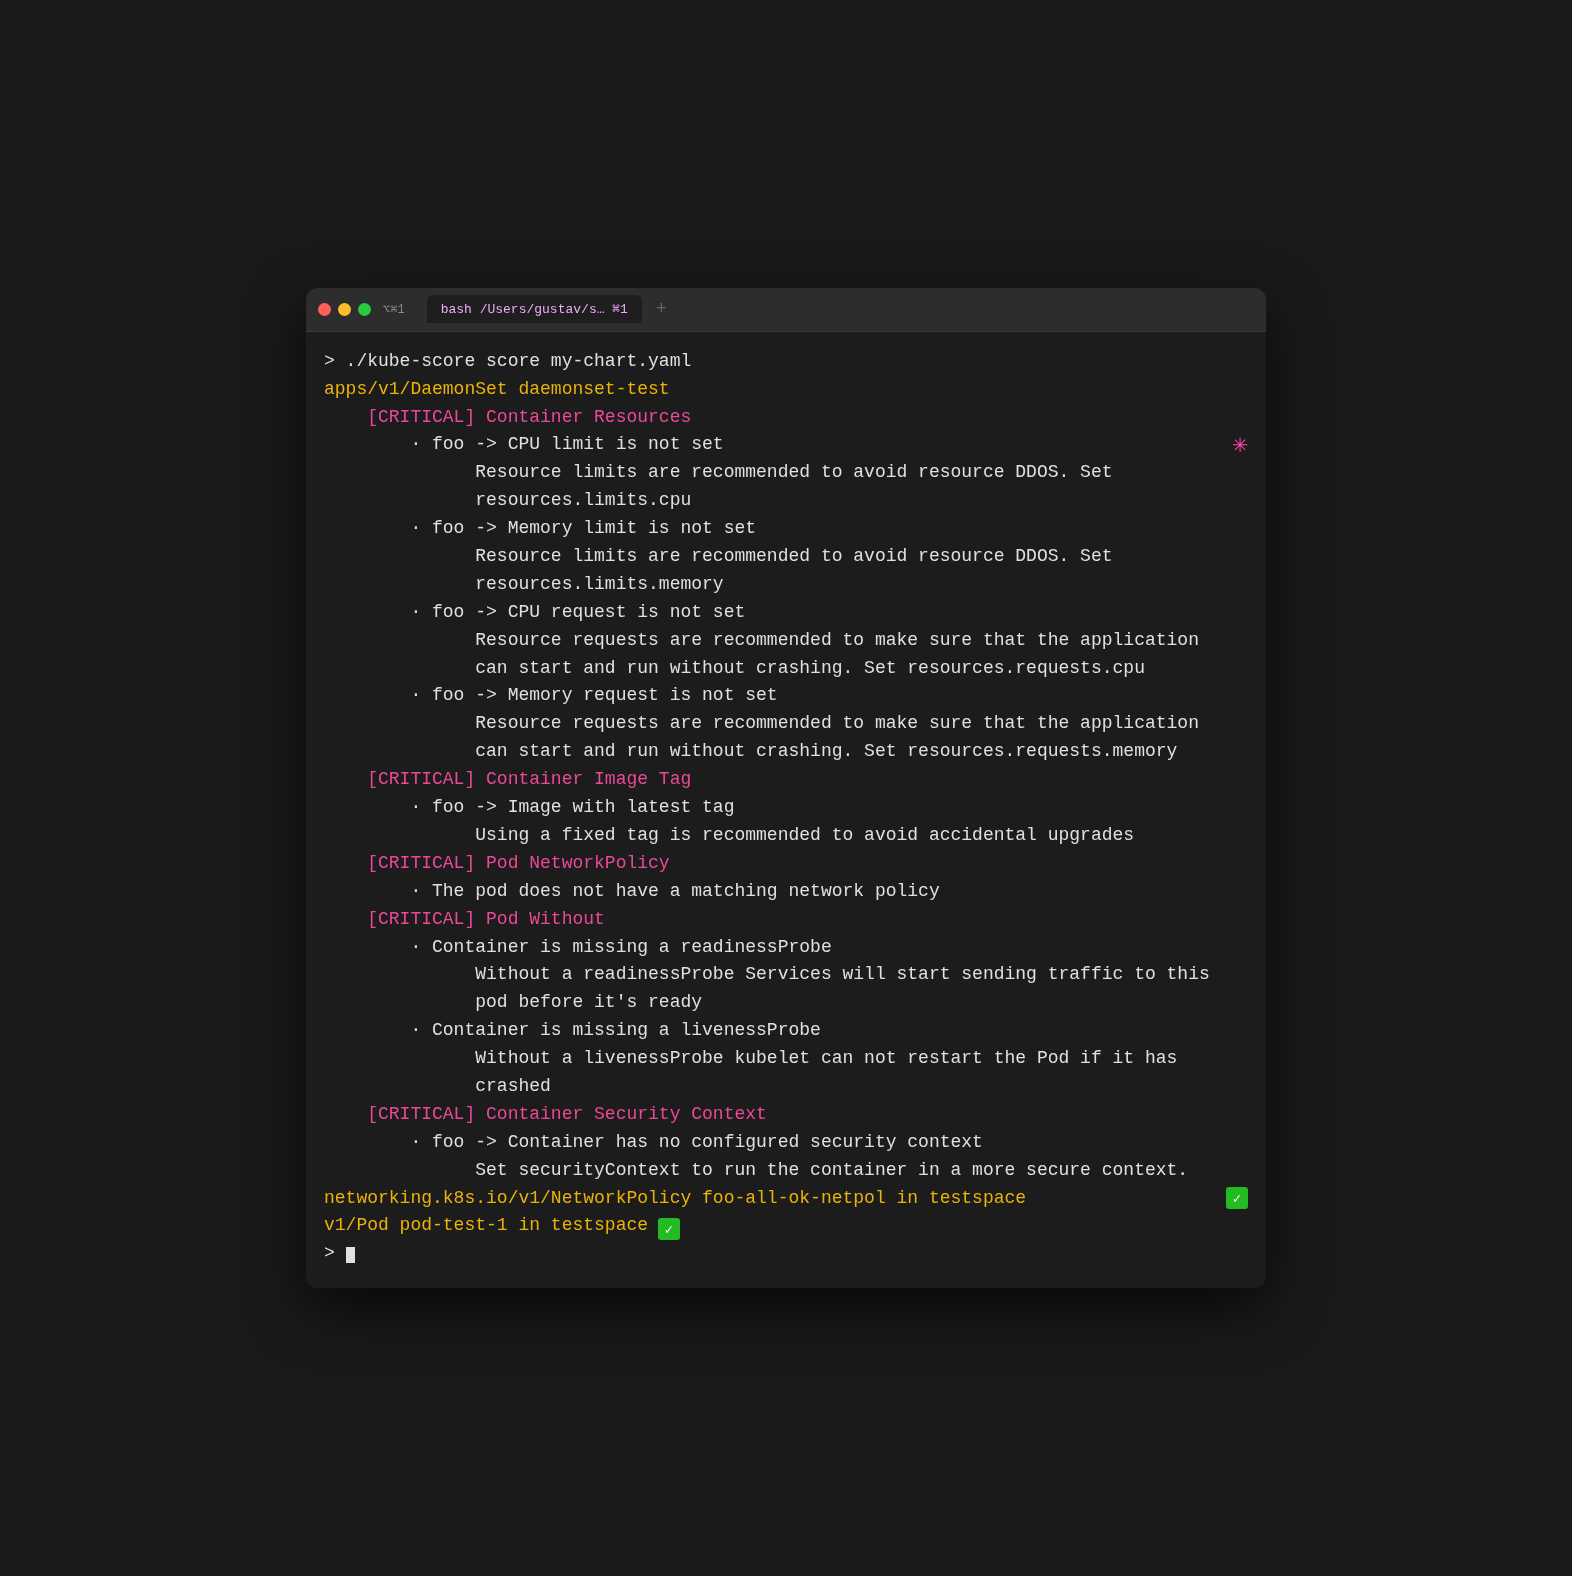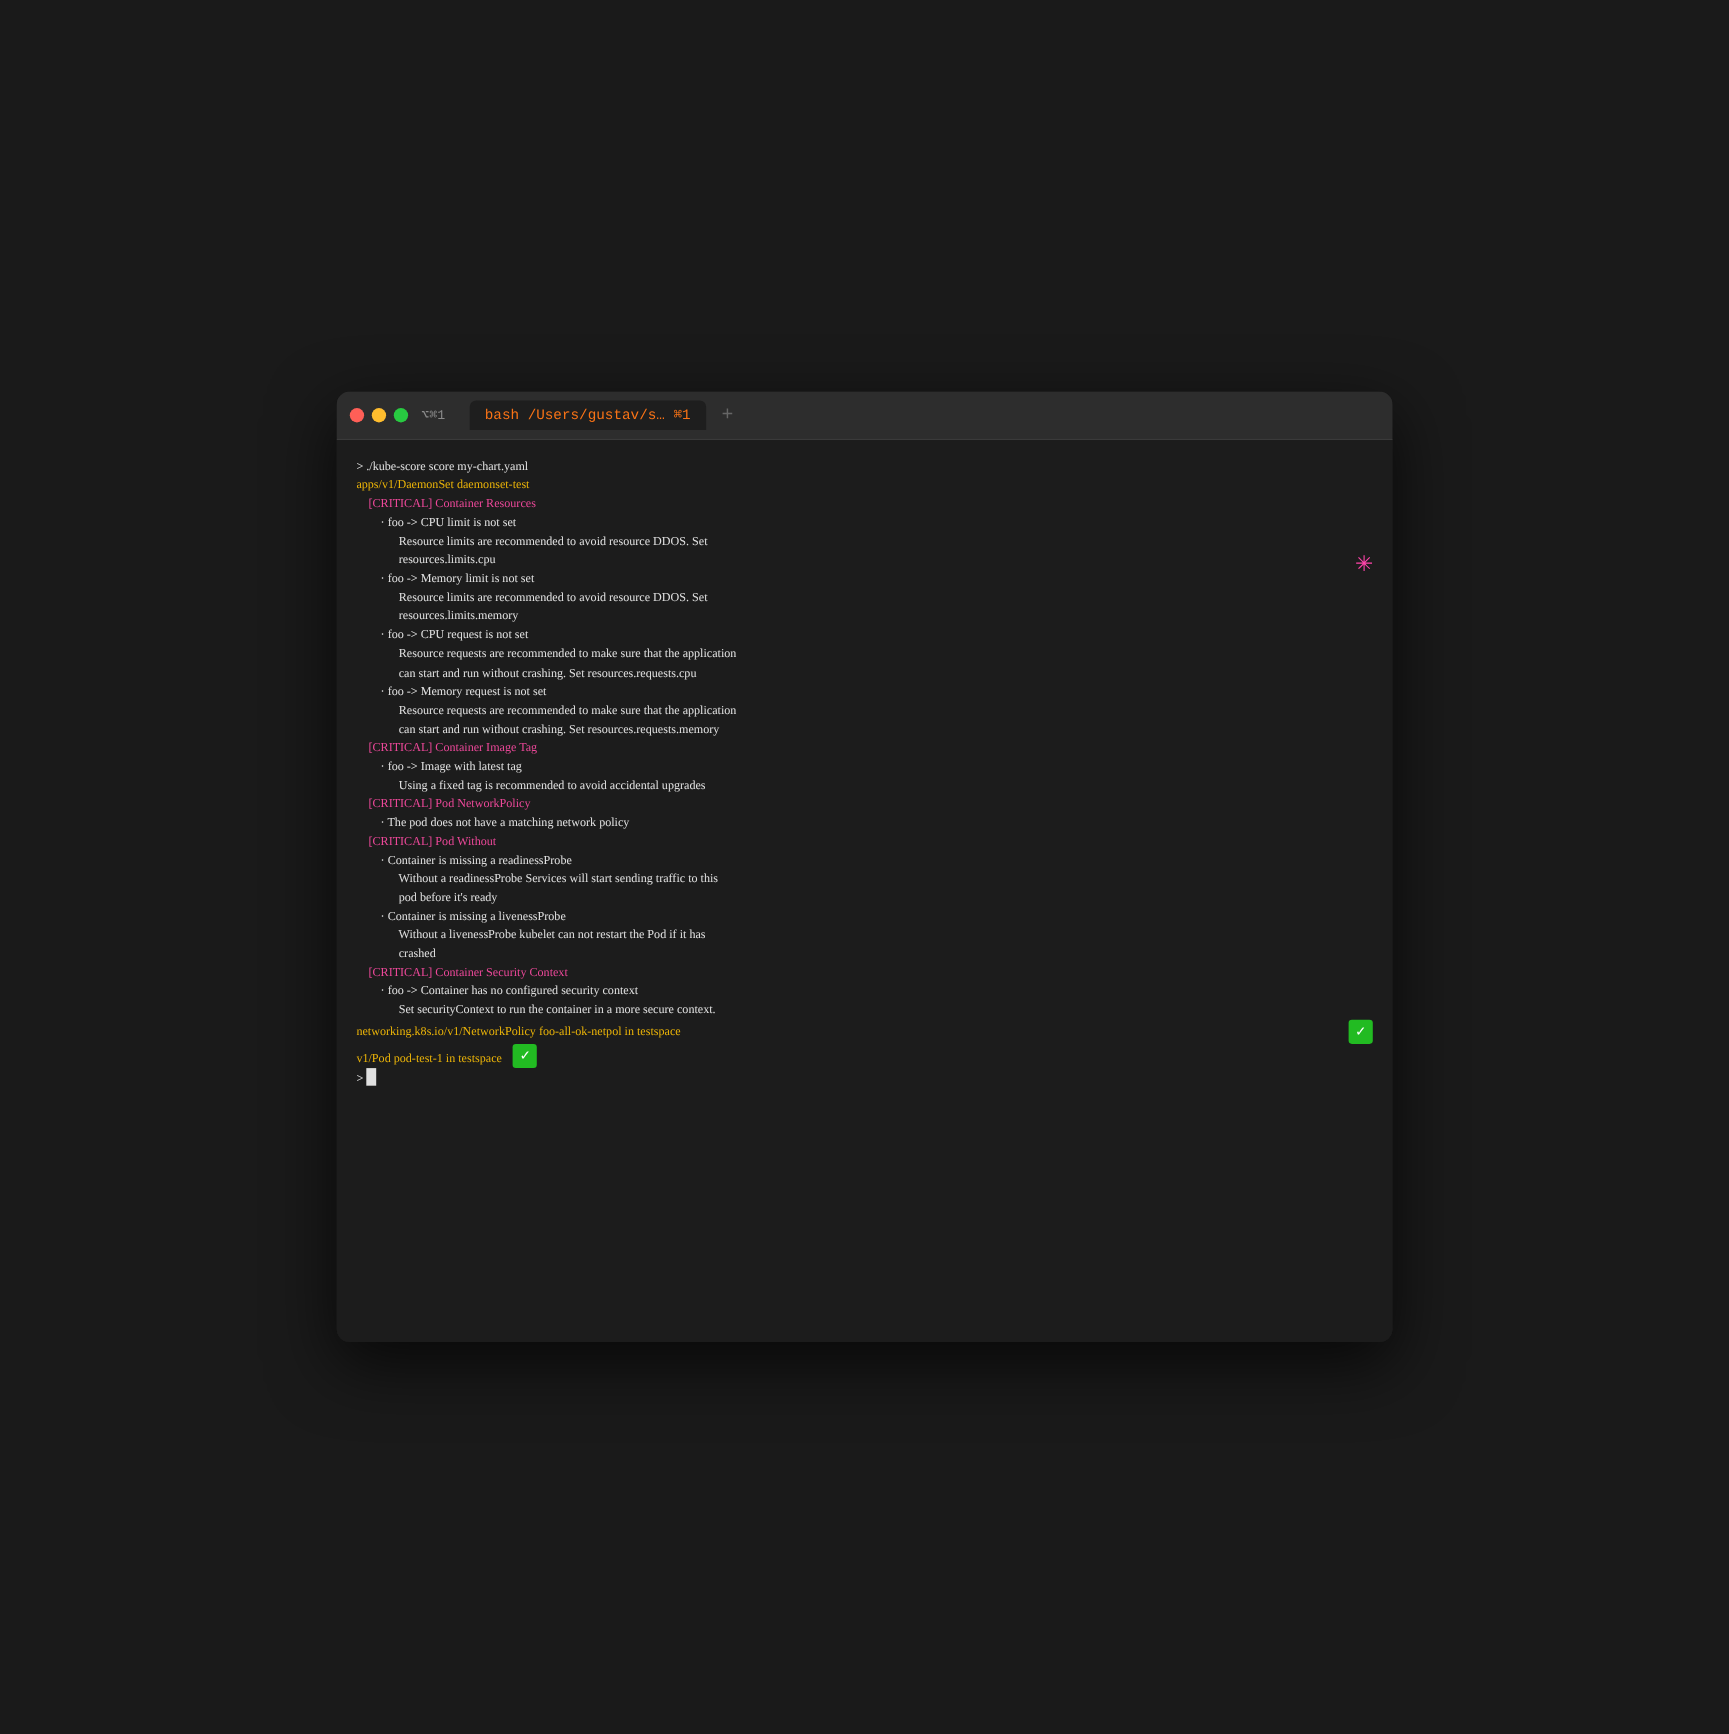--- a/index.html
+++ b/index.html
@@ -42,41 +42,41 @@
     .tl-max { background: #28ca41; }
     .titlebar-label {
       color: #8a8a8a;
       font-size: 12px;
       margin-left: 4px;
     }
     .tab {
       background: #1e1e1e;
       border-radius: 6px 6px 0 0;
       padding: 6px 14px;
-      color: #f97316;
+      color: #f0abfc;
       font-size: 13px;
       margin-left: 14px;
     }
     .tab-add {
       color: #666;
       font-size: 18px;
       margin-left: 6px;
       cursor: pointer;
     }
     .terminal-body {
       background: #1c1c1c;
       padding: 16px 18px 20px 18px;
       min-height: 820px;
       position: relative;
     }
     .line {
-      font-size: 11px;
+      font-size: 18px;
       line-height: 1.55;
       white-space: pre;
-      font-family: Liberation Serif, serif;
+      font-family: Liberation Mono, monospace;
     }
     .white { color: #e0e0e0; }
     .orange-critical { color: #ec4899; }
     .magenta { color: #eab308; }
     .prompt { color: #e0e0e0; }
     .star-icon {
       position: absolute;
       top: 96px;
       right: 18px;
       font-size: 26px;

